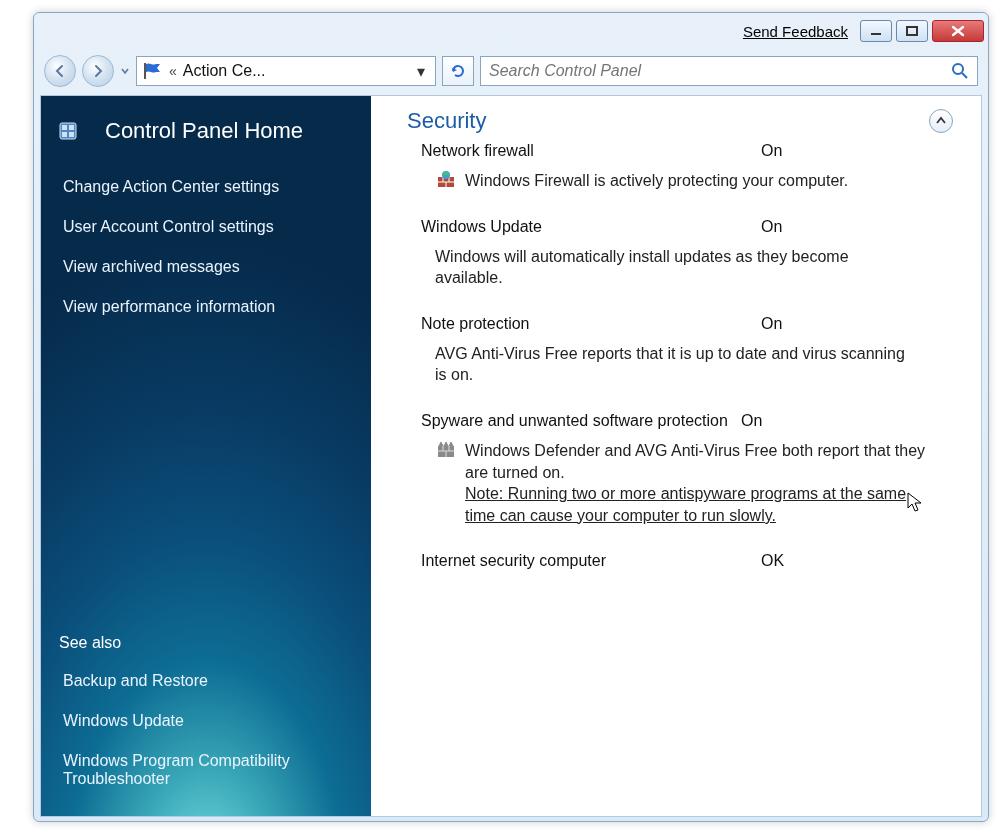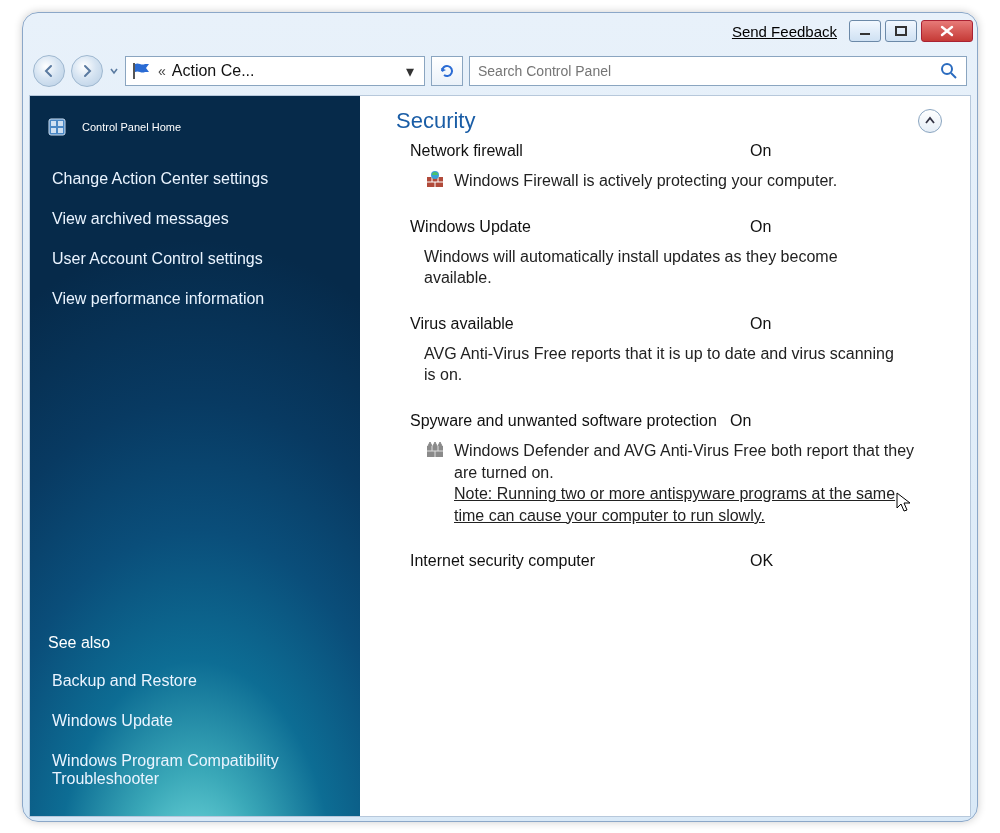--- a/index.html
+++ b/index.html
@@ -1,20 +1,20 @@
 <!DOCTYPE html>
 <html><head>
 <meta charset="utf-8">
 <style>
   * { box-sizing: border-box; margin: 0; padding: 0; font-family: "Segoe UI", Tahoma, sans-serif; }
   body { background: #fff; width: 1000px; height: 833px; overflow: hidden; }
 
   .window {
-    position: absolute; left: 22px; top: 12px; width: 956px; height: 810px;
-    border: 1px solid #8ba7c8; border-radius: 16px;
+    position: absolute; left: 33px; top: 12px; width: 956px; height: 810px;
+    border: 1px solid #8ba7c8; border-radius: 6px;
     background: linear-gradient(to bottom, #e8f1fa 0%, #d9e9f7 100%);
     box-shadow: 0 0 8px rgba(0,0,0,0.2);
   }
 
   .titlebar {
     height: 36px; display: flex; align-items: center; justify-content: flex-end;
     padding: 0 4px;
   }
   .feedback-link { margin-right: 12px; color: #000; text-decoration: underline; font-size: 15px; cursor: pointer; }
   .tb-buttons { display: flex; gap: 4px; }
@@ -33,35 +33,35 @@
   .addrbar { flex: 0 0 300px; height: 30px; border: 1px solid #8aa5c0; background: #fff;
     display: flex; align-items: center; padding: 0 6px; gap: 6px; }
   .addrbar .flag { width: 20px; height: 18px; }
   .addrbar .chev { font-size: 14px; color: #444; }
   .addrbar .crumb { font-size: 16px; color: #111; white-space: nowrap; overflow: hidden; text-overflow: ellipsis; flex: 1; }
   .addr-drop { width: 16px; text-align: center; color: #333; cursor: default; }
   .refresh-btn { width: 32px; height: 30px; border: 1px solid #8aa5c0; background: linear-gradient(#fff,#eaf1f9);
     display: flex; align-items: center; justify-content: center; cursor: default; }
   .searchbox { flex: 1; height: 30px; border: 1px solid #8aa5c0; background: #fff;
     display: flex; align-items: center; padding: 0 8px; justify-content: space-between; }
-  .searchbox input { border: none; outline: none; font-size: 14px; color: #666; width: 90%; }
+  .searchbox input { border: none; outline: none; font-size: 16px; color: #666; width: 90%; font-style: italic; }
   .searchbox .mag { color: #2a6bbf; }
 
   .body {
     display: flex; height: calc(100% - 80px - 6px); margin: 2px 6px 6px 6px;
     background: #fff; border: 1px solid #b7c8db;
   }
 
   .sidebar {
     width: 330px; color: #fff;
     background: radial-gradient(ellipse 120% 90% at 50% 110%, #7fe6e6 0%, #3aa8b8 18%, #0d6d94 35%, #0a4e7a 55%, #083a62 75%, #062a4a 100%);
     padding: 22px 18px; display: flex; flex-direction: column; gap: 10px;
     position: relative;
   }
-  .sidebar .home { display: flex; align-items: center; gap: 16px; font-size: 11px; margin-bottom: 18px; cursor: pointer; }
+  .sidebar .home { display: flex; align-items: center; gap: 28px; font-size: 22px; margin-bottom: 18px; cursor: pointer; }
   .sb-link { font-size: 16px; color: #eaf4ff; margin: 6px 4px; cursor: pointer; }
   .sb-spacer { flex: 1; }
   .sb-heading { font-size: 16px; font-weight: 400; color: #fff; margin-top: 10px; margin-bottom: 4px; }
 
   .main { flex: 1; position: relative; overflow: hidden; }
   .main-inner { padding: 12px 28px 12px 36px; height: 100%; overflow-y: auto; }
   .section-head { display: flex; align-items: center; justify-content: space-between; margin-bottom: 8px; }
   .section-title { color: #1a5da6; font-size: 22px; font-weight: 400; }
   .collapse-btn { width: 24px; height: 24px; border: 1px solid #8aa5c0; border-radius: 50%;
     background: linear-gradient(#fff,#e6eef7); display: flex; align-items: center; justify-content: center; cursor: pointer; }
@@ -156,22 +156,22 @@
           <rect x="1" y="1" width="16" height="16" rx="2" fill="#4a87c4" stroke="#cfe0f2"></rect>
           <rect x="3" y="3" width="5" height="5" fill="#cfe0f2"></rect>
           <rect x="10" y="3" width="5" height="5" fill="#cfe0f2"></rect>
           <rect x="3" y="10" width="5" height="5" fill="#cfe0f2"></rect>
           <rect x="10" y="10" width="5" height="5" fill="#cfe0f2"></rect>
         </svg>
         <span>Control Panel Home</span>
       </div>
 
       <div class="sb-link">Change Action Center settings</div>
+      <div class="sb-link">User Account Control settings</div>
       <div class="sb-link">View archived messages</div>
-      <div class="sb-link">User Account Control settings</div>
       <div class="sb-link">View performance information</div>
 
       <div class="sb-spacer"></div>
 
       <div class="sb-heading">See also</div>
       <div class="sb-link">Backup and Restore</div>
       <div class="sb-link">Windows Update</div>
       <div class="sb-link">Windows Program Compatibility Troubleshooter</div>
     </div>
 
@@ -211,21 +211,21 @@
             <div class="item-label">Windows Update</div>
             <div class="item-status">On</div>
           </div>
           <div class="item-desc">
             <span class="txt" style="margin-left:-2px">Windows will automatically install updates as they become available.</span>
           </div>
         </div>
 
         <div class="item">
           <div class="item-head">
-            <div class="item-label">Virus available</div>
+            <div class="item-label">Note protection</div>
             <div class="item-status">On</div>
           </div>
           <div class="item-desc">
             <span class="txt" style="margin-left:-2px">AVG Anti-Virus Free reports that it is up to date and virus scanning is on.</span>
           </div>
         </div>
 
         <div class="item">
           <div class="item-head">
             <div class="item-label" style="max-width:320px">Spyware and unwanted software protection</div>

